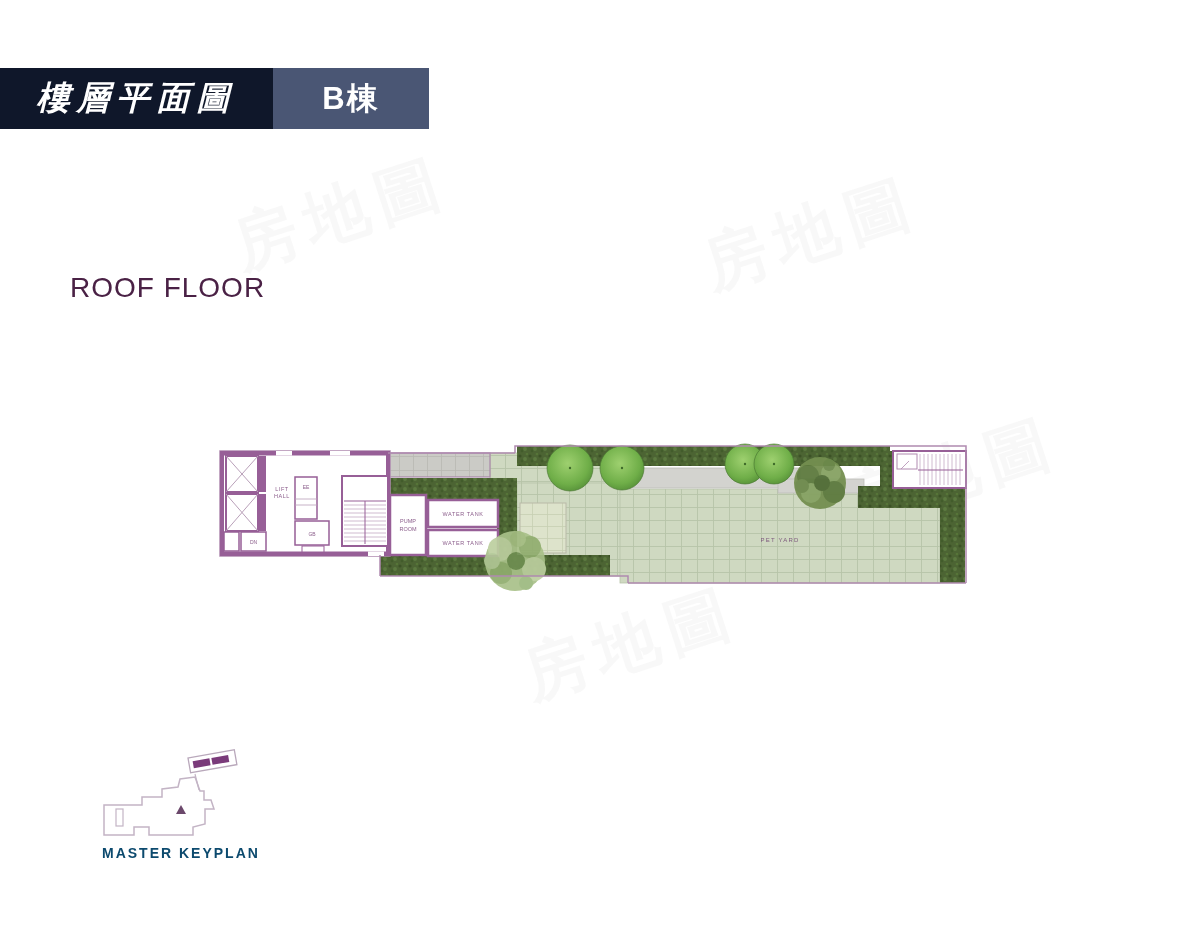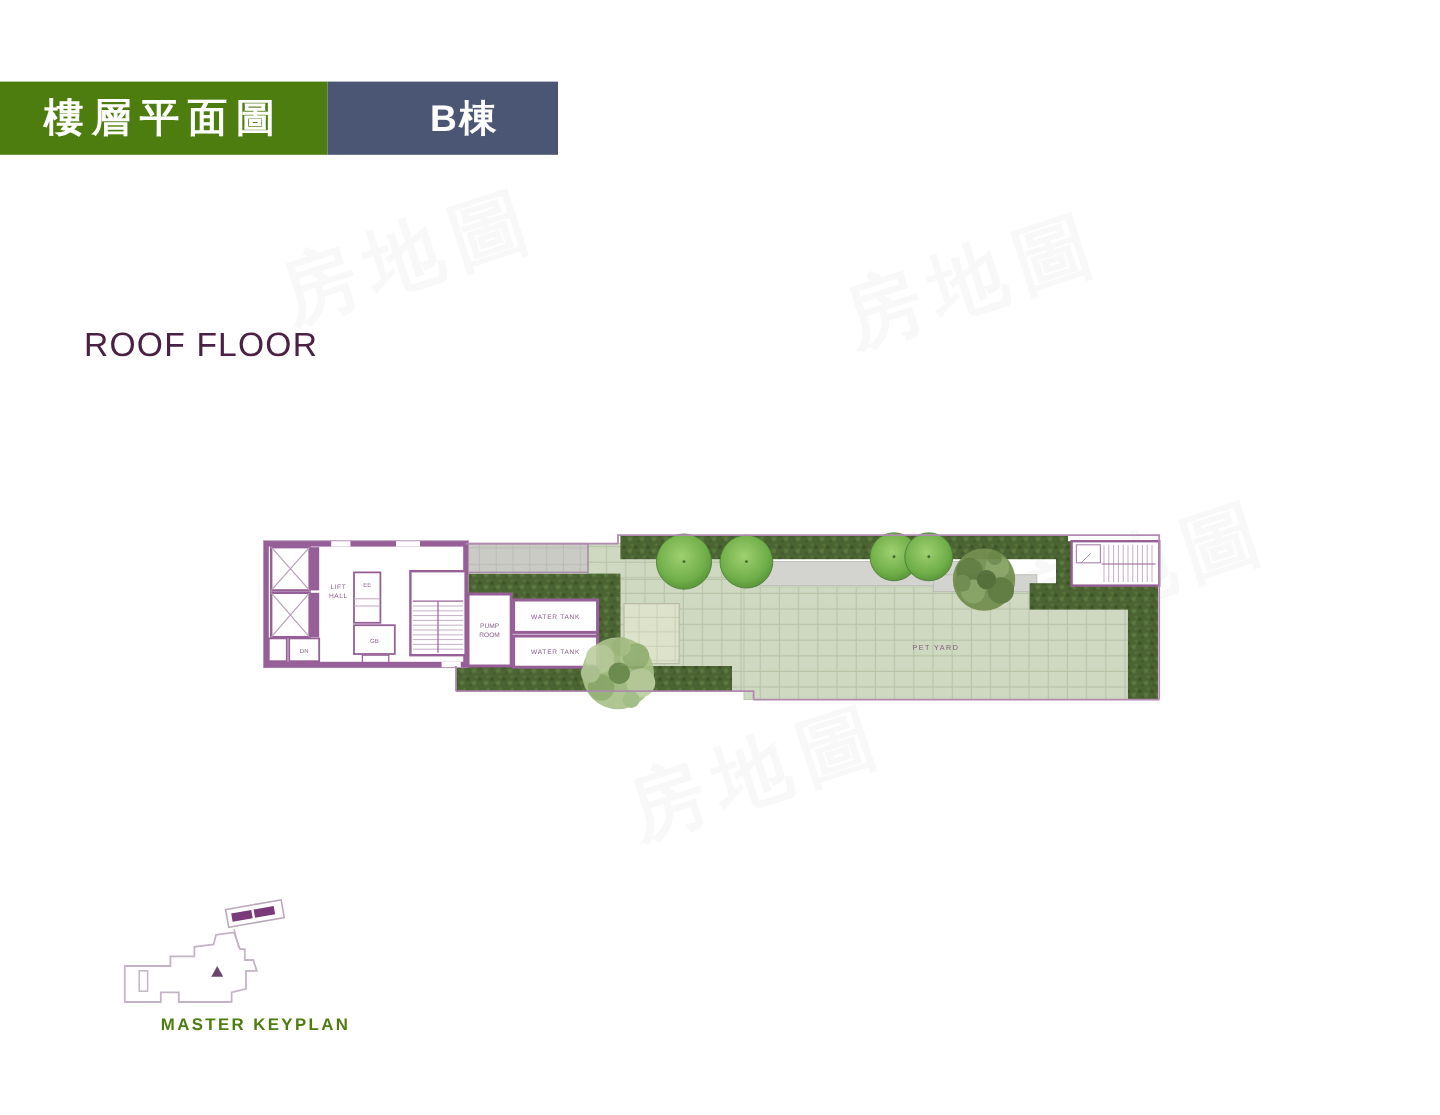--- a/index.html
+++ b/index.html
@@ -20,35 +20,35 @@
   .tab-floorplan{width:273px;font-size:33px;letter-spacing:7px;}
   .tab-building{width:156px;font-size:31px;letter-spacing:2px;}
   .page-title{
     position:absolute;left:70px;top:272px;
     font-size:28px;font-weight:normal;letter-spacing:1px;
   }
   .plan-wrap{position:absolute;left:218px;top:443px;width:750px;height:150px;}
   .keyplan-wrap{position:absolute;left:92px;top:748px;width:160px;height:96px;}
   .keyplan-label{
     position:absolute;left:102px;top:845px;width:170px;
-    font-size:14px;font-weight:600;letter-spacing:2px;color:#4d7c0f;margin-left:32px;
+    font-size:14px;font-weight:600;letter-spacing:2px;color:#0c4a6e;
   }
   svg text{font-family:"Liberation Sans",sans-serif;}
 </style>
 </head>
 <body>
 
 <div class="wm" style="left:230px;top:170px">房地圖</div>
 <div class="wm" style="left:700px;top:190px">房地圖</div>
 <div class="wm" style="left:520px;top:600px">房地圖</div>
 <div class="wm" style="left:840px;top:430px">房地圖</div>
 
 <div class="tabs">
-  <div class="tab tab-floorplan" style="background: #4d7c0f;">樓層平面圖</div>
-  <div class="tab tab-building" style="background: rgb(74, 86, 116); padding-left: 36px;">B棟</div>
+  <div class="tab tab-floorplan" style="background: #0f172a; font-style: italic;">樓層平面圖</div>
+  <div class="tab tab-building" style="background: rgb(74, 86, 116);">B棟</div>
 </div>
 
 <div class="page-title" style="color: rgb(74, 33, 69);">ROOF FLOOR</div>
 
 <div class="plan-wrap">
 <svg width="750" height="150" viewBox="0 0 750 150">
   <defs>
     <pattern id="hedgeTex" width="10" height="10" patternUnits="userSpaceOnUse">
       <rect width="10" height="10" fill="#4c6433"></rect>
       <circle cx="2" cy="3" r="1.6" fill="#3c5226"></circle>

